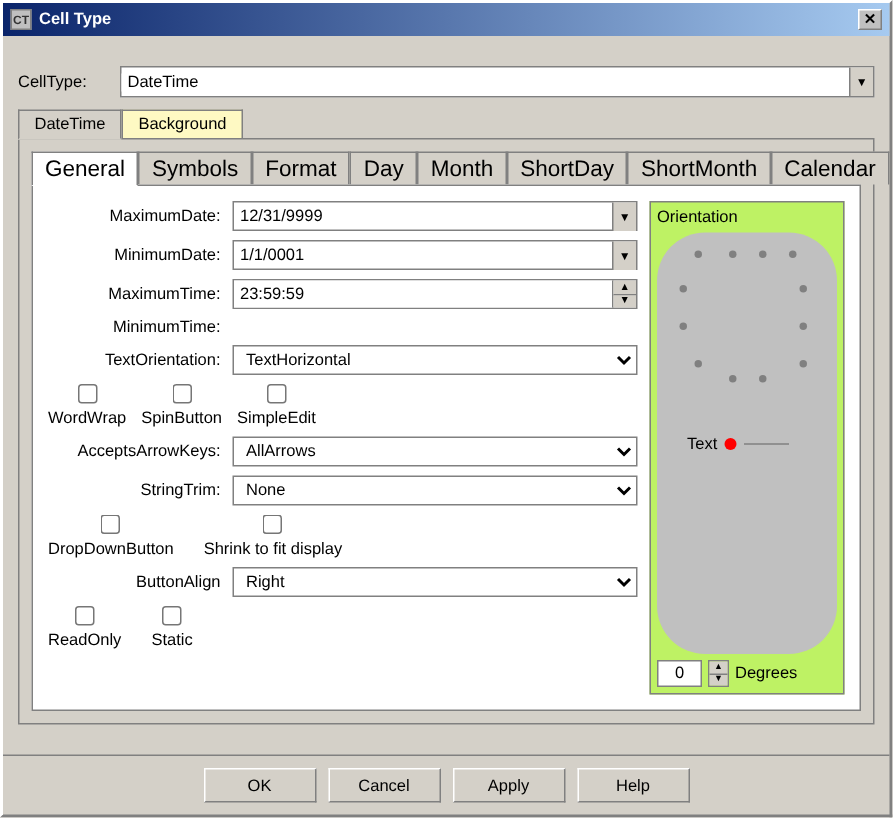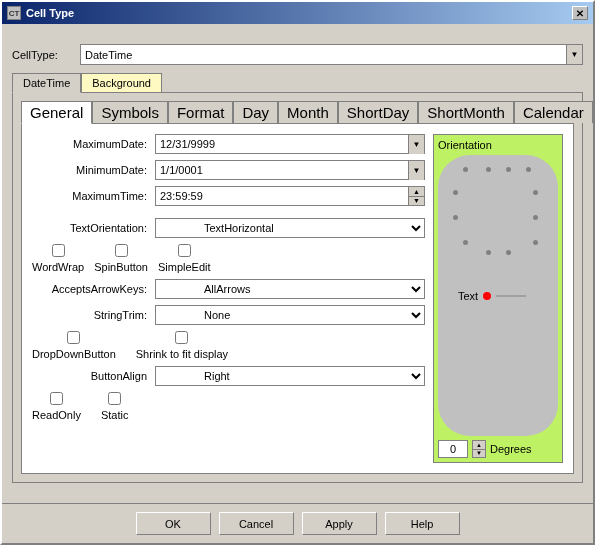--- a/index.html
+++ b/index.html
@@ -225,21 +225,20 @@
 
     .select-wrapper select {
       width: 100%;
       border: none;
       background: transparent;
       font-size: 11px;
       outline: none;
       padding: 0 4px;
       cursor: pointer;
       height: 100%;
-      margin-left: 40px;
     }
 
     .checkbox-row {
       display: flex;
       align-items: center;
       gap: 20px;
       padding-left: 10px;
     }
 
     .checkbox-item {
@@ -485,20 +484,21 @@
                 <div class="spin-input-wrapper">
                   <input class="spin-input" value="23:59:59" style="">
                   <div class="spin-buttons">
                     <button class="spin-btn">▲</button>
                     <button class="spin-btn">▼</button>
                   </div>
                 </div>
               </div>
 
               <div class="form-row">
+                <span class="form-label">MinimumTime:</span>
               </div>
 
               <div class="form-row">
                 <span class="form-label">TextOrientation:</span>
                 <div class="select-wrapper">
                   <select>
                     <option>TextHorizontal</option>
                   </select>
                 </div>
               </div>

